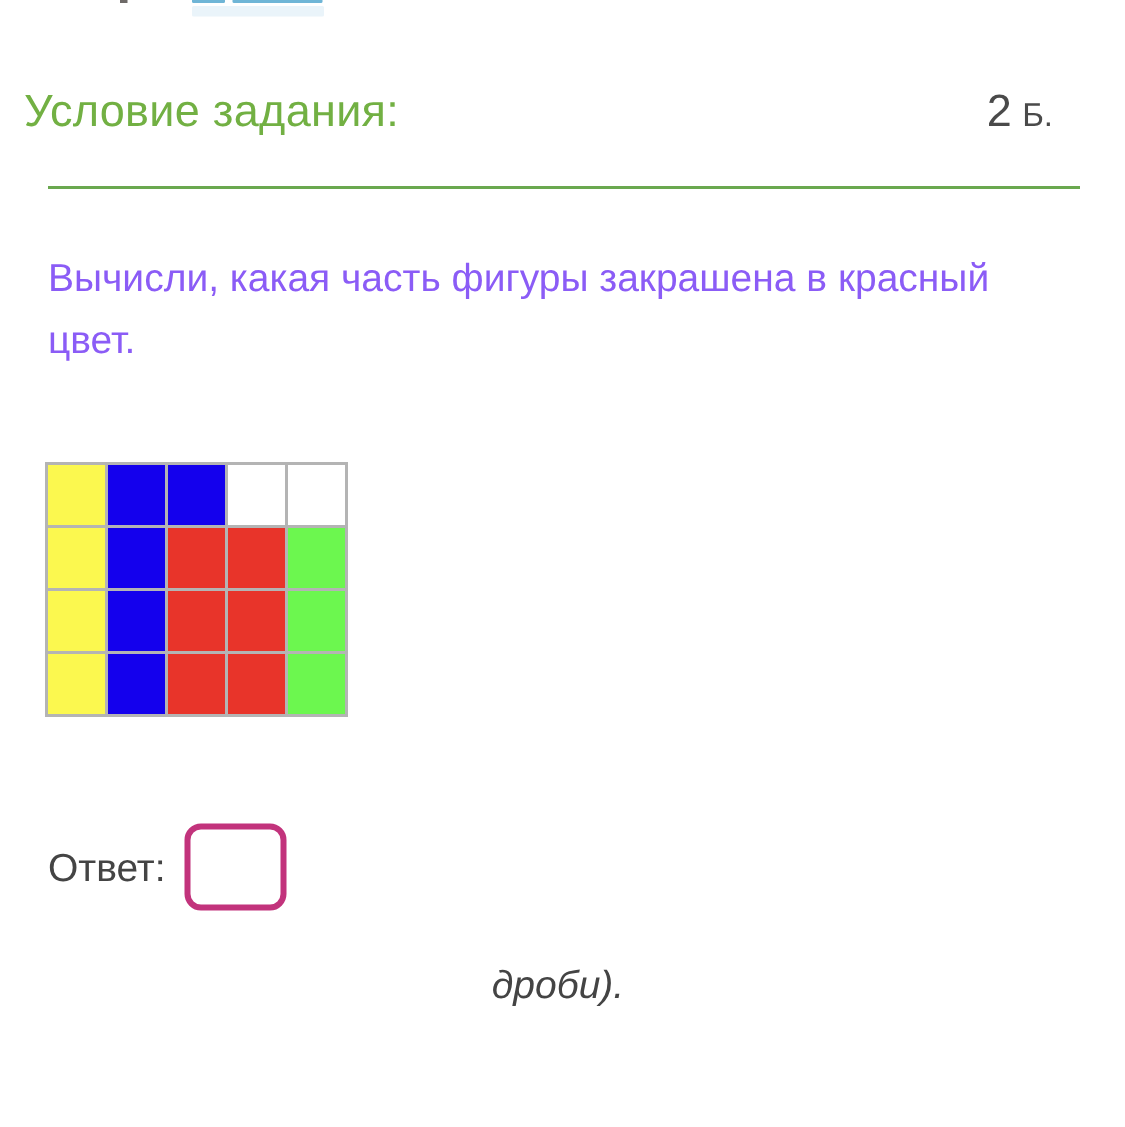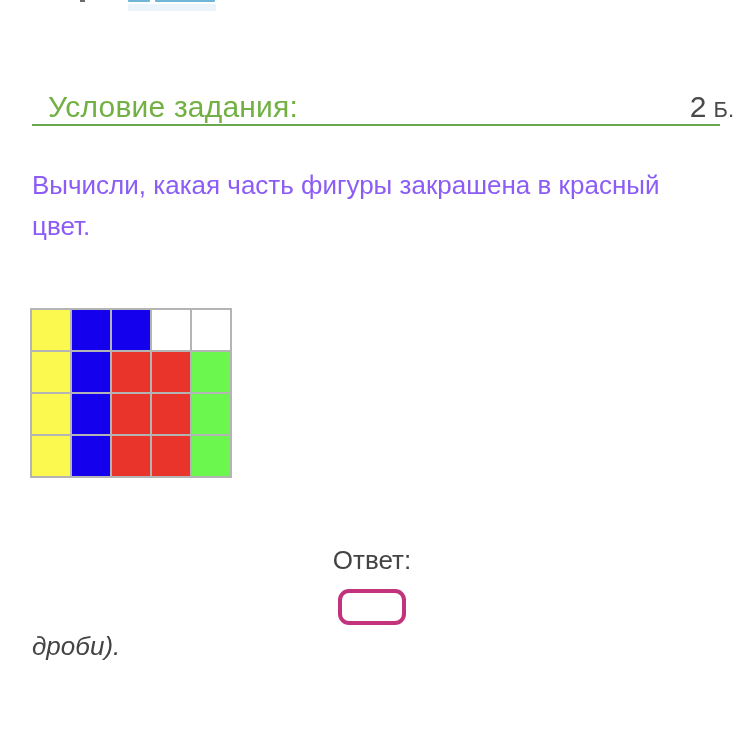--- a/index.html
+++ b/index.html
@@ -50,26 +50,25 @@
     position: absolute;
     left: 128px; top: 4px;
     width: 88px; height: 7px;
     background: #eaf4fa;
     border-radius: 1px;
   }
 
   
   .task-header {
     position: absolute;
-    left: 48px; top: 58px;
+    left: 16px; top: 58px;
     width: 686px; height: 52px;
     display: flex;
     align-items: baseline;
     justify-content: space-between;
-    margin-top: 32px;
   }
   .task-title {
     font-size: 30px;
     font-weight: 400;
     color: #72b043;
     letter-spacing: .2px;
     white-space: nowrap;
   }
   .task-points {
     white-space: nowrap;
@@ -120,21 +119,20 @@
     left: 32px; top: 545px;
     width: 680px;
     font-size: 26px;
     color: #444444;
   }
   .answer-row {
     display: flex;
     align-items: center;
     gap: 13px;
     height: 66px;
-    flex-direction: column;
   }
   .answer-label { white-space: nowrap; }
   .answer-input {
     width: 68px;
     height: 58px;
     box-sizing: border-box;
     border: 4px solid #c2337c;
     border-radius: 11px;
     background: #ffffff;
     outline: none;
@@ -143,22 +141,23 @@
     text-align: center;
     color: #333;
     padding: 0;
   }
   .answer-hint {
     font-style: italic;
     white-space: nowrap;
   }
   .answer-hint2 {
     font-style: italic;
-    margin-top: 20px;
+    margin-top: 30px;
     display: block;
+    text-align: center;
   }
 </style>
 </head>
 <body>
 
 <div class="top-strip">
   <span class="crumb-dot"></span>
   <span class="crumb-bar"></span>
   <span class="crumb-bar2"></span>
   <span class="crumb-ghost"></span>

